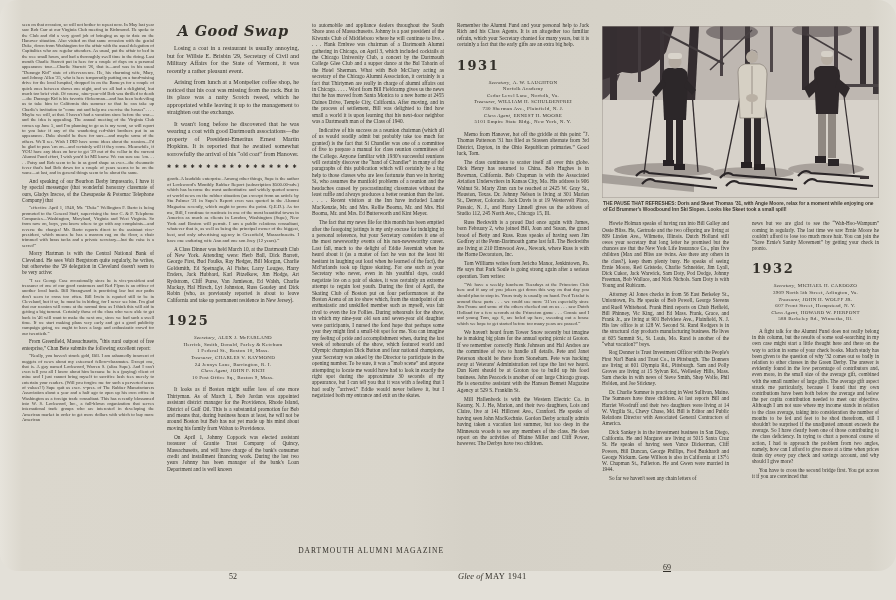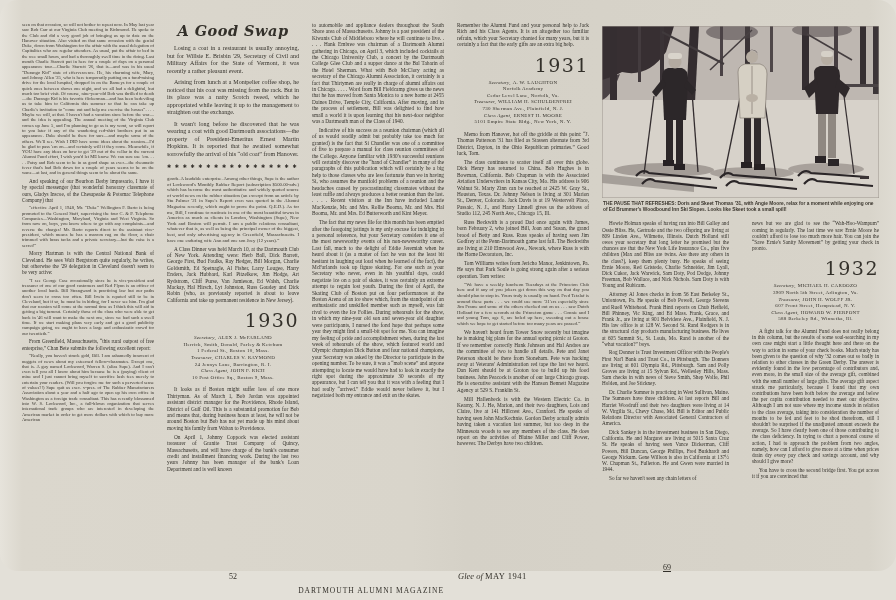--- a/index.html
+++ b/index.html
@@ -13,37 +13,37 @@
   p{margin:0 0 2.5px;text-align:justify;}
   .ind{text-indent:7px;}
   .bd{font-size:5.3px;line-height:6.4px;}
   .sm{font-size:4.8px;line-height:5.6px;color:#3a362f;}
   .c1 .bd{font-size:5.2px;line-height:6.2px;}
   .c1 .sm{font-size:4.6px;line-height:5.3px;}
   .feature-title{font-family:"DejaVu Serif",serif;font-style:italic;font-weight:600;
     font-size:14.5px;line-height:16px;text-align:center;margin:1px 0 6px;letter-spacing:0.5px;}
   .ft{font-size:6px;line-height:7.5px;margin-bottom:4px;}
   .stars{text-align:center;font-size:5px;letter-spacing:1.2px;margin:5px 0 7px;color:#2f2b26;white-space:nowrap;overflow:hidden;}
-  .year{font-family:"DejaVu Serif",serif;font-weight:400;font-size:19px;line-height:21px;
-    text-align:right;margin:7px 0 4px;letter-spacing:1.5px;}
+  .year{font-family:"DejaVu Serif",serif;font-weight:700;font-size:13px;line-height:21px;
+    text-align:left;margin:7px 0 4px;letter-spacing:1.5px;}
   .officers{text-align:center;font-size:5px;line-height:6.6px;margin-bottom:5px;}
   .off .rl{font-style:italic;margin-right:2px;letter-spacing:0.2px;}
   .off .nm{letter-spacing:0.3px;}
   .right-stack{width:277px;}
   .photo{margin:4px 0 0;padding:0;}
   .photo svg{display:block;}
   .caption{font-family:"Liberation Sans",sans-serif;font-size:4.8px;line-height:6.2px;
     font-weight:700;color:#3b362e;margin:3px 1px 7px;text-align:left;}
   .two-cols{display:flex;gap:23px;}
   .two-cols .col{height:341px;}
   .nar .bd{font-size:5.2px;line-height:6.2px;}
   .pgnum{position:absolute;font-size:8px;color:#33302a;}
   .pg68{left:233px;top:572px;transform:translateX(-50%);}
   .pg69{left:667px;top:563px;transform:translateX(-50%);text-decoration:underline;}
-  .mag-title{position:absolute;top:586px;right:452px;font-size:7.5px;letter-spacing:1px;color:#33302a;}
+  .mag-title{position:absolute;top:546px;right:452px;font-size:7.5px;letter-spacing:1px;color:#33302a;}
   .issue{position:absolute;top:571px;left:458px;font-size:8.5px;color:#33302a;}
   .issue .ip{font-style:italic;}
   .issue .idate{letter-spacing:0.5px;}
 </style>
 </head>
 <body>
 
 <div class="spread">
 
   <div class="page left-page">
@@ -62,21 +62,21 @@
         <h2 class="feature-title">A Good Swap</h2>
         <p class="ft ind">Losing a coat in a restaurant is usually annoying, but for Willsie E. Brisbin '29, Secretary of Civil and Military Affairs for the State of Vermont, it was recently a rather pleasant event.</p>
         <p class="ft ind">Arising from lunch at a Montpelier coffee shop, he noticed that his coat was missing from the rack. But in its place was a natty Scotch tweed, which he appropriated while leaving it up to the management to straighten out the exchange.</p>
         <p class="ft ind">It wasn't long before he discovered that he was wearing a coat with good Dartmouth associations—the property of President-Emeritus Ernest Martin Hopkins. It is reported that he awaited somewhat sorrowfully the arrival of his “old coat” from Hanover.</p>
         <div class="stars">✱ ✱ ✱ ✱ ✱ ✱ ✱ ✱ ✱ ✱ ✱ ✱ ✱ ✱ ✱ ✱ ✱ ✱ ✱ ✱ ✱ ✱</div>
       </div>
       <p class="sm">goods. A laudable enterprise. Among other things, Supe is the author of Lockwood's Monthly Rubber Report (subscription $500.00-adv.) which has become the most authoritative and widely quoted source of world news on the rubber situation (an excerpt from an article by Stu Palmer '21 in Supe's Report even was quoted in the Alumni Magazine recently, which ought to prove the point. Q.E.D.). As for me, Bill, I continue to rusticate in one of the most beautiful towns in America as much as clients in London, Washington (Supe), New York and Boston will permit. I am a public relations consultant, whatever that is, as well as being the principal owner of the biggest, best, and only advertising agency in Greenfield, Massachusetts. I have one enduring wife Ann and one son Joey (12 years).”</p>
       <p class="bd ind">A Class Dinner was held March 10, at the Dartmouth Club of New York. Attending were: Herb Ball, Dick Barrett, George First, Bud Foulks, Ray Hedger, Bill Morgan, Charlie Goldsmith, Ed Spetnagle, Al Fisher, Larry Lougee, Harry Enders, Jack Hubbard, Karl Pitzelkow, Jim Hodge, Art Rydstrom, Cliff Purse, Van Jamieson, Ed Walsh, Charlie Mackay, Hal Hirsch, Lyt Johnston, Russ Goudey and Dick Robin (who, as previously reported is about to leave California and take up permanent residence in New Jersey).</p>
 
       <section>
-        <h3 class="year">1930</h3>
+        <h3 class="year">1925</h3>
         <div class="officers">
           <div class="off"><span class="rl">Secretary,</span><span class="nm">ALEX J. McFARLAND</span></div>
           <div class="off"><span class="nm">Herrick, Smith, Donald, Farley &amp; Ketchum</span></div>
           <div class="off"><span class="nm">1 Federal St., Boston 10, Mass.</span></div>
           <div class="off"><span class="rl">Treasurer,</span><span class="nm">CHARLES V. RAYMOND</span></div>
           <div class="off"><span class="nm">24 Jennys Lane, Barrington, R. I.</span></div>
           <div class="off"><span class="rl">Class Agent,</span><span class="nm">JOHN F. RICH</span></div>
           <div class="off"><span class="nm">10 Post Office Sq., Boston 9, Mass.</span></div>
         </div>
       </section>

